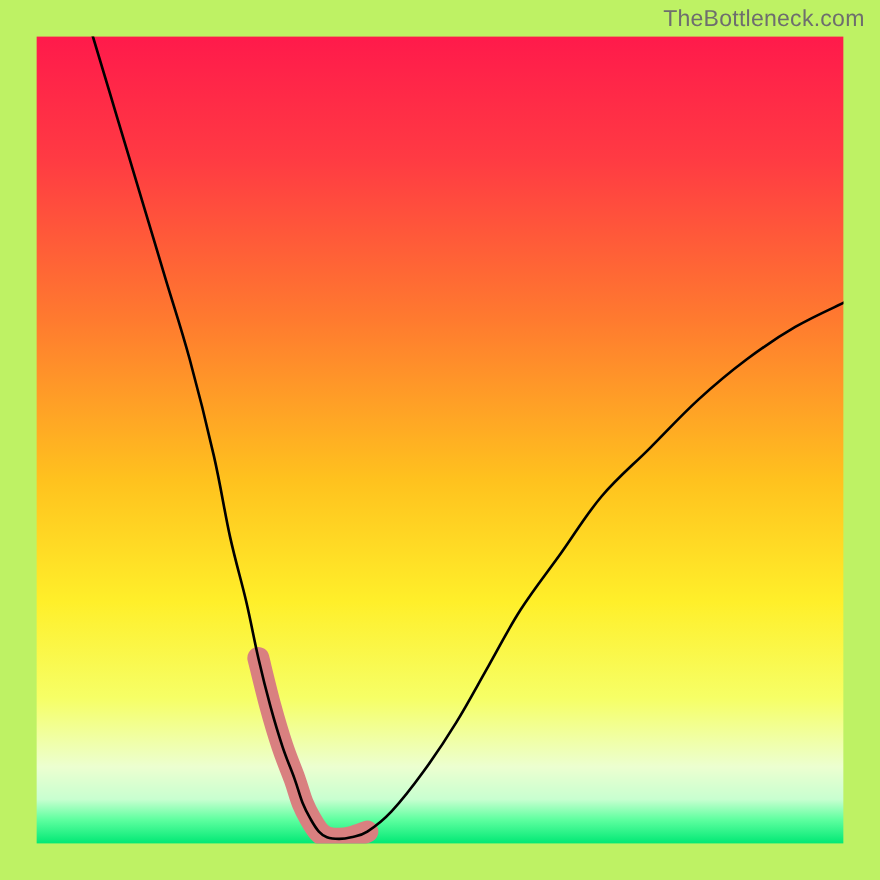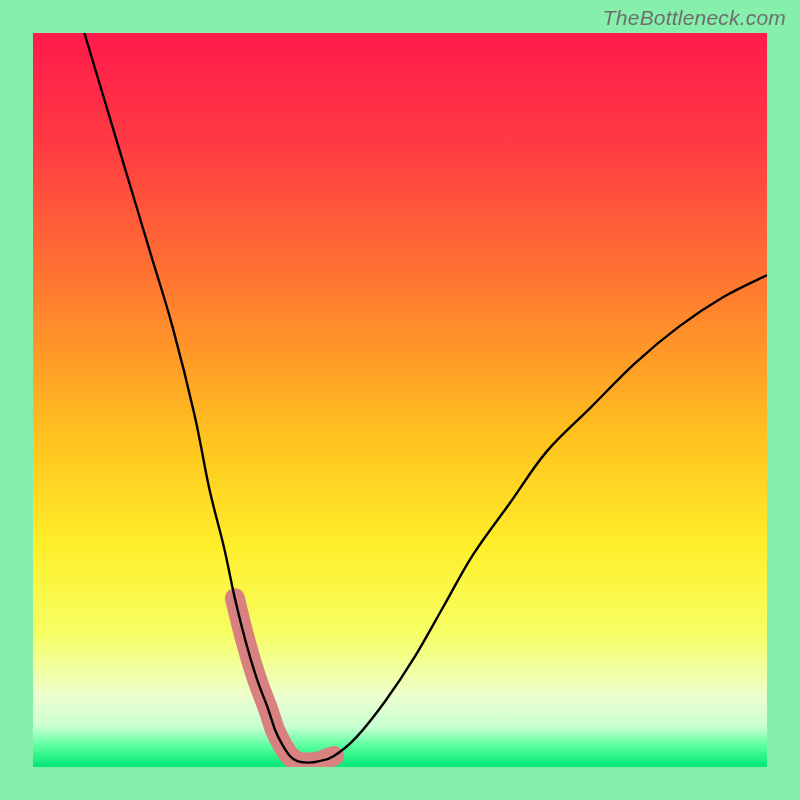--- a/index.html
+++ b/index.html
@@ -7,22 +7,21 @@
     padding: 0;
     width: 800px;
     height: 800px;
     overflow: hidden;
     background: #000;
     font-family: Arial, Helvetica, sans-serif;
   }
   .frame {
     position: absolute;
     inset: 0;
-    background: #86efac;
-    font-style: italic;
+    background: #bef264;
   }
   .plot-area {
     position: absolute;
     left: 33px;
     top: 33px;
     width: 734px;
     height: 734px;
     overflow: hidden;
   }
   .gradient {

